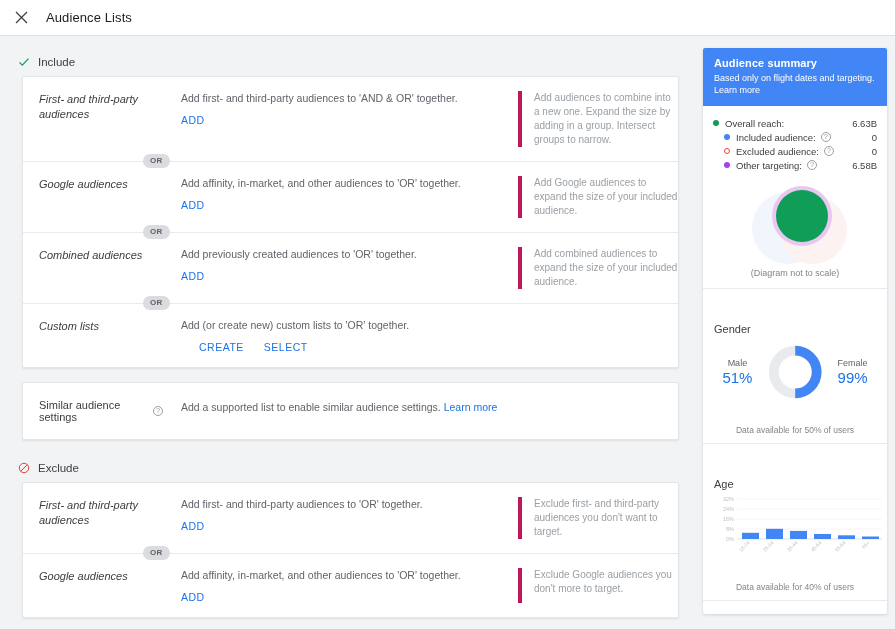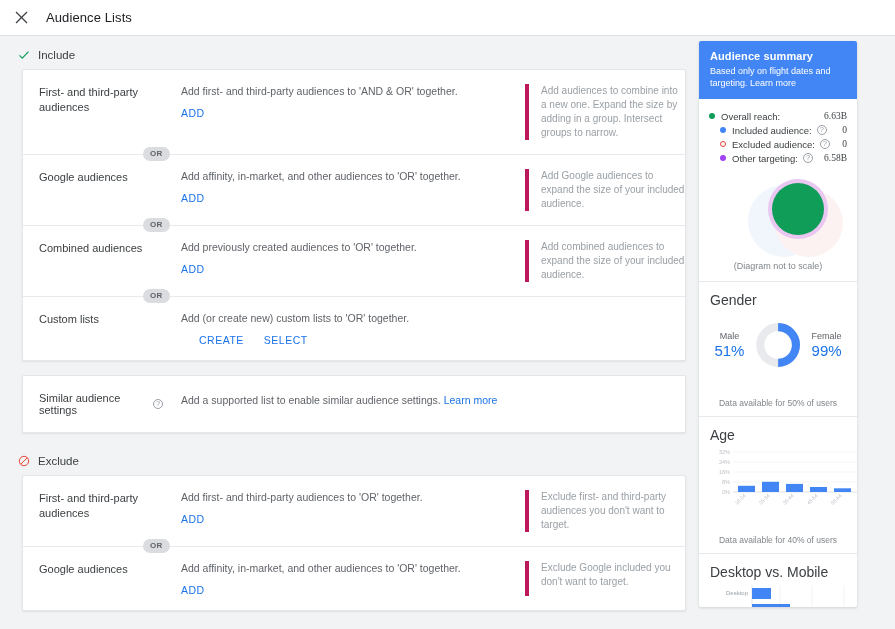--- a/index.html
+++ b/index.html
@@ -25,25 +25,25 @@
   }
   .page-title {
     font-size: 13px; color: #202124;
     margin-left: 14px; letter-spacing: .1px;
   }
 
   
   .body-wrap {
     display: flex;
     height: calc(629px - 36px);
-    padding: 5px 8px 0 8px;
-    gap: 5px;
+    padding: 12px 8px 0 8px;
+    gap: 16px;
   }
   .left-col { width: 686px; }
-  .right-col { width: 158px; }
+  .right-col { width: 184px; }
 
   
   .section-head {
     display: flex; align-items: center;
     gap: 8px;
     height: 28px;
     padding-left: 10px;
     font-size: 11.5px;
     color: #3c4043;
   }
@@ -66,20 +66,21 @@
     position: relative;
   }
   .row .col-label {
     width: 140px;
     flex: none;
     padding-left: 16px;
     font-size: 11px;
     color: #3c4043;
     line-height: 15px;
     padding-top: 1px;
+    font-style: italic;
   }
   .row .col-mid {
     flex: 1;
     padding-left: 18px;
     padding-right: 14px;
   }
   .row .col-mid .desc {
     font-size: 10.5px;
     color: #5f6368;
     line-height: 14px;
@@ -177,39 +178,39 @@
     width: 6px; height: 6px; border-radius: 50%;
     margin-right: 6px; flex: none;
   }
   .legend-row .dot.ring {
     background: transparent;
     border: 1px solid #ea4335;
     width: 6px; height: 6px;
   }
   .legend-row .lbl { white-space: nowrap; }
   .legend-row .ii { margin-left: 5px; }
-  .legend-row .val { margin-left: auto; font-size: 9.5px; color: #3c4043; font-family: Liberation Serif, serif; }
+  .legend-row .val { margin-left: auto; font-size: 9.5px; color: #3c4043; }
 
   .diagram {
     position: relative;
     height: 88px;
     margin-top: 4px;
   }
   .diagram .venn { position: absolute; left: 0; right: 0; top: 0; }
   .diagram-caption {
     text-align: center;
     font-size: 9px;
     color: #80868b;
     padding: 2px 0 10px 0;
   }
 
   .panel-divider { height: 1px; background: #e8eaed; margin: 0 0; }
 
   .chart-block { padding: 10px 11px 8px 11px; }
-  .chart-title { font-size: 14px; color: #3c4043; margin-bottom: 2px; }
+  .chart-title { font-size: 11px; color: #3c4043; margin-bottom: 2px; margin-top: 24px; }
   .chart-note {
     text-align: center;
     font-size: 8.5px;
     color: #80868b;
     margin-top: 22px;
   }
 
   
   .gender-wrap {
     display: flex; align-items: center; justify-content: center;
@@ -344,21 +345,21 @@
       </div>
 
       <div class="row">
         <div class="col-label">Google audiences</div>
         <div class="col-mid">
           <div class="desc">Add affinity, in-market, and other audiences to 'OR' together.</div>
           <div class="actions" style="padding-left:0">
             <span class="link-action">ADD</span>
           </div>
         </div>
-        <div class="col-right">Exclude Google included you don't want to target.</div>
+        <div class="col-right">Exclude Google audiences you don't more to target.</div>
       </div>
     </div>
 
   </div>
 
   <div class="right-col">
     <div class="summary-panel">
 
       <div class="summary-header">
         <div class="t">Audience summary</div>

